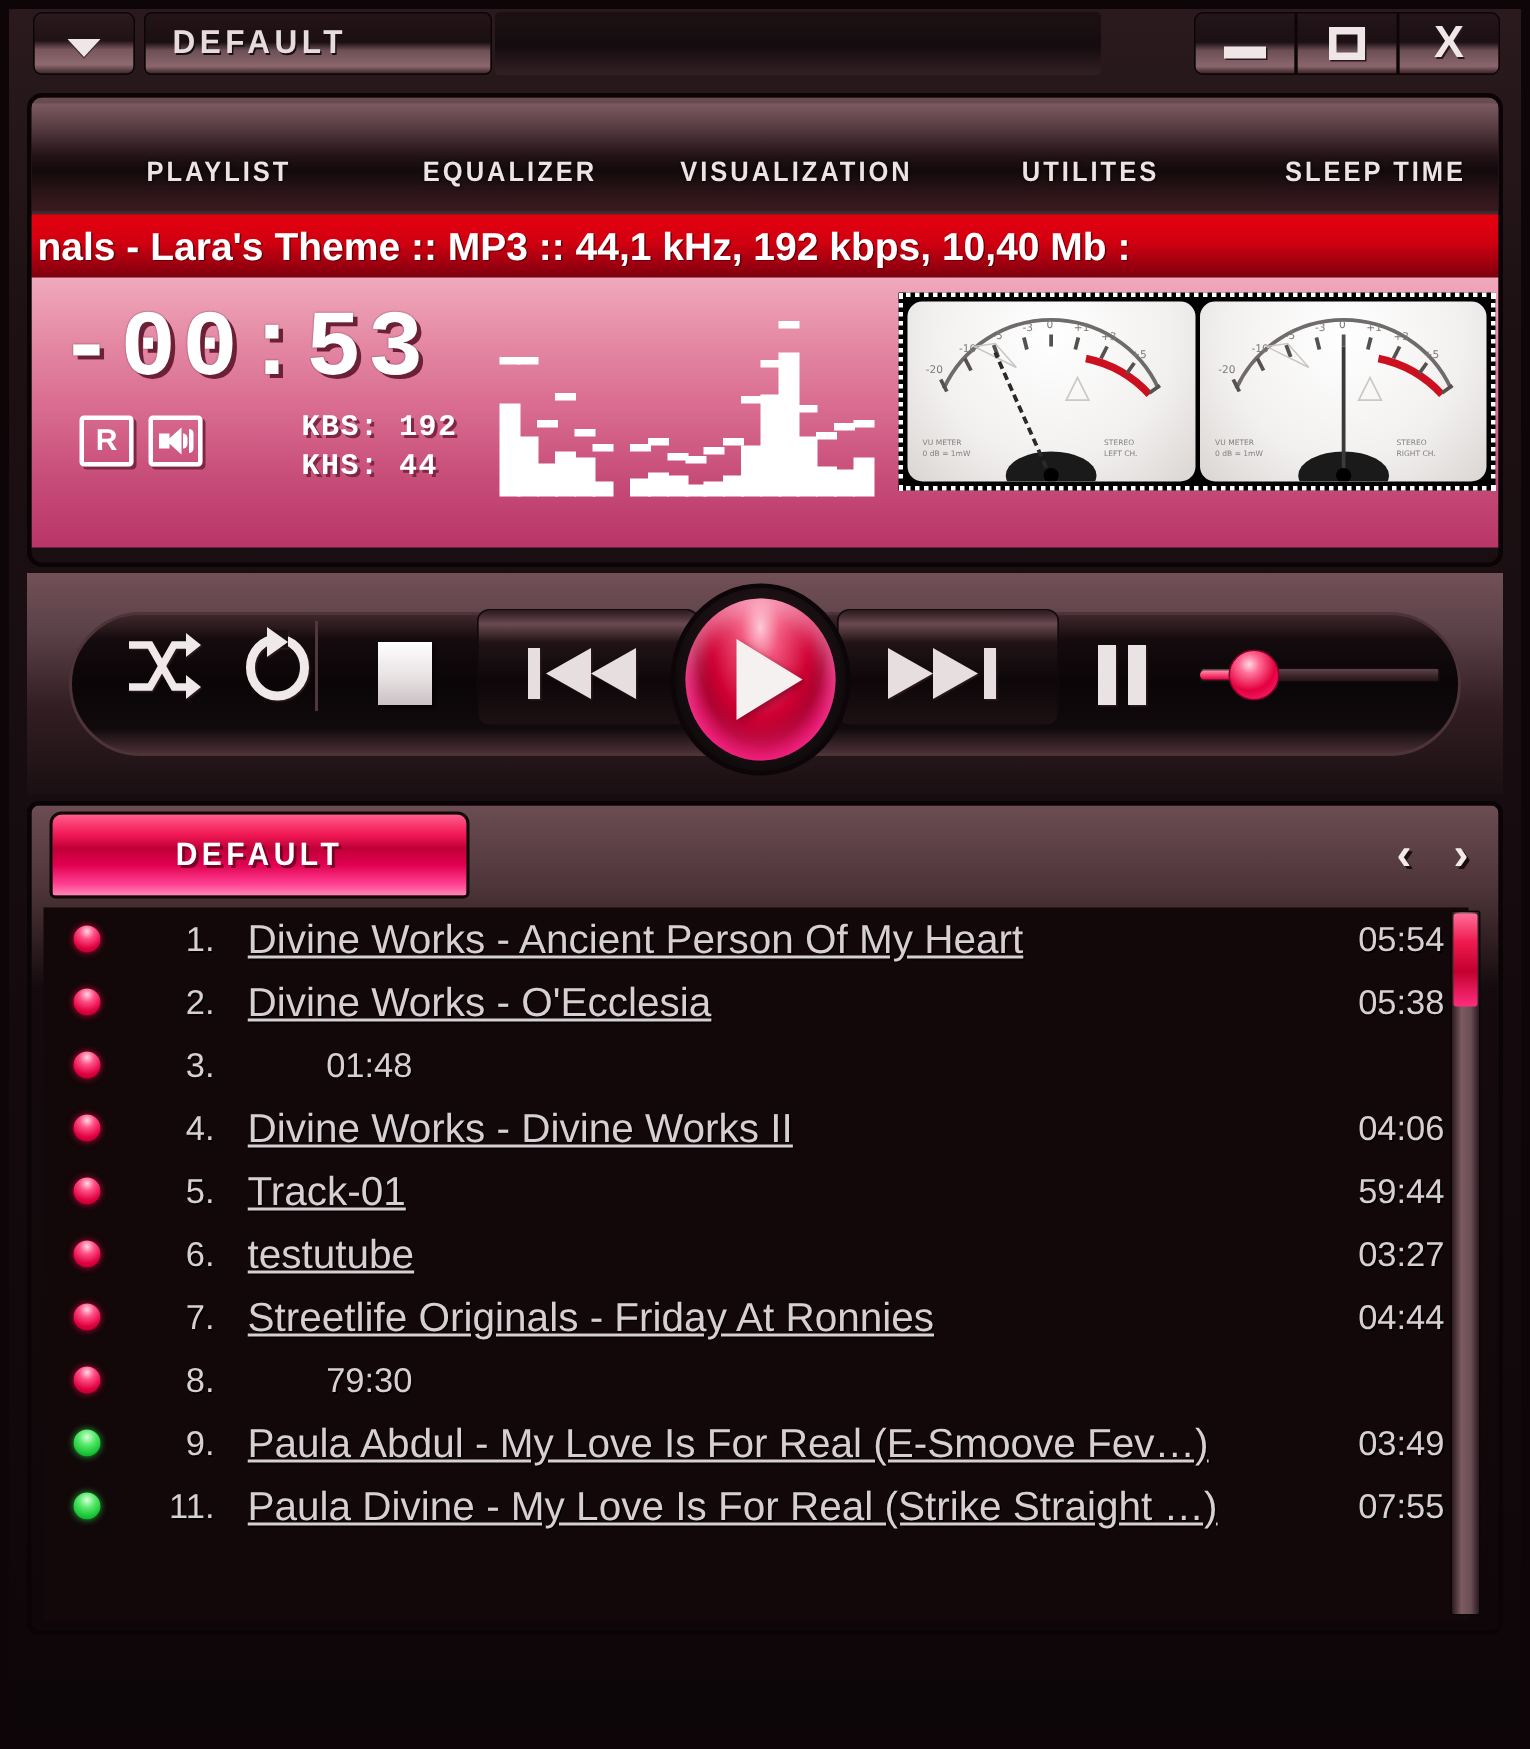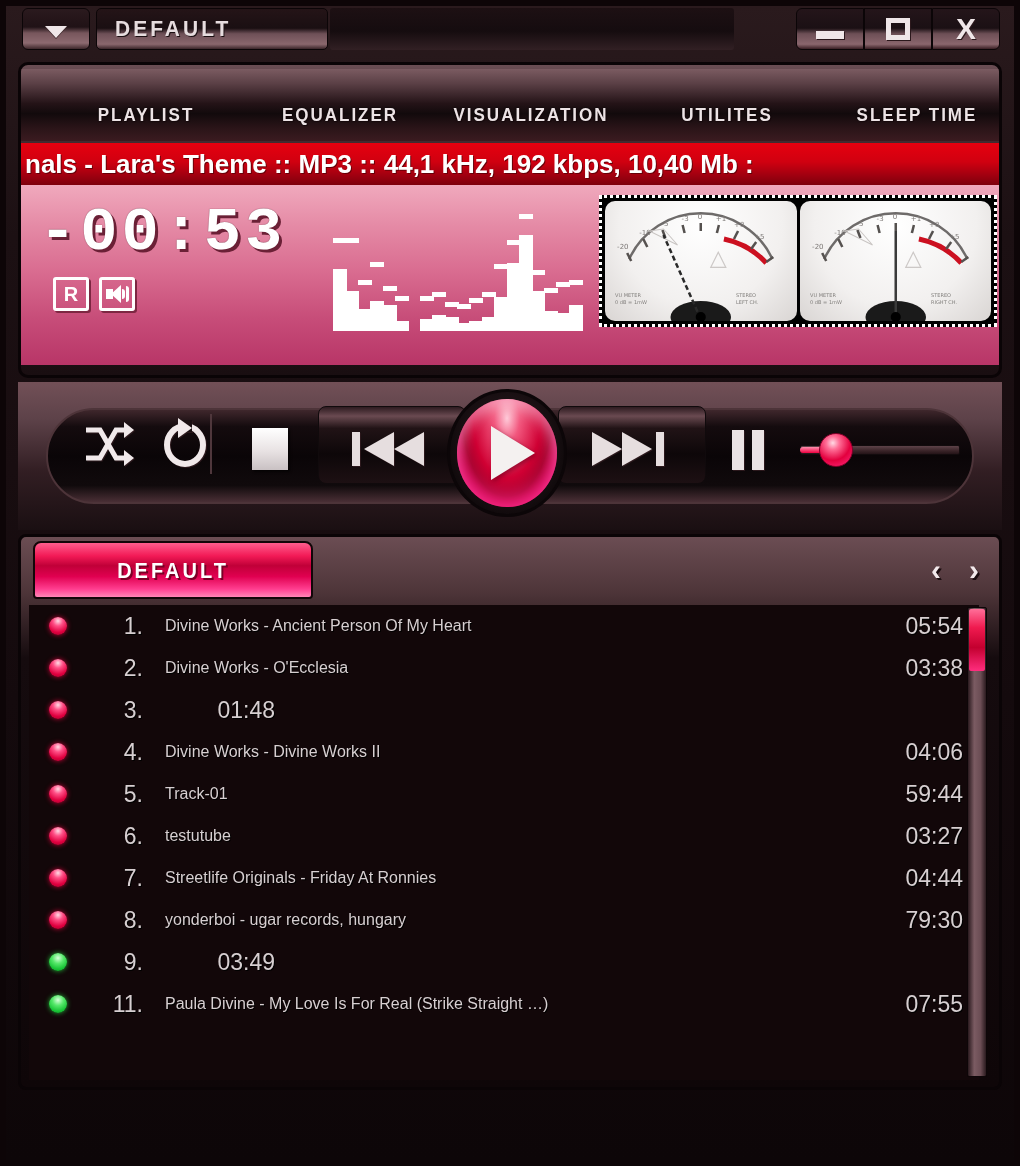--- a/index.html
+++ b/index.html
@@ -237,22 +237,22 @@
   }
   .pl-row {
     display:flex; align-items:center; height:42px; padding:0 6px;
     cursor:pointer;
   }
   .dot { width:18px;height:18px;border-radius:50%; margin:0 20px 0 14px; flex:none;}
   .dot-red  { background: radial-gradient(circle at 50% 22%, #ffd9e3 0%, #ff4f86 30%, #e0003f 68%, #9c002b 100%); box-shadow:0 0 5px rgba(255,0,70,.75);}
   .dot-green{ background: radial-gradient(circle at 50% 28%, #d6ffd9 0%, #56e86a 35%, #18c436 70%, #0c8a24 100%); box-shadow:0 0 5px rgba(40,230,70,.75);}
   .pl-num { width:56px; color:#d7cfd1; font-size:23px; text-align:right; margin-right:22px; flex:none;
             font-family:"Liberation Sans",sans-serif; text-shadow:1px 1px 0 #000; }
-  .pl-title { flex:1; color:#d7cfd1; font-size:16px; white-space:nowrap; overflow:hidden;
-              font-family:"Liberation Sans",sans-serif; text-shadow:1px 1px 0 #000; }
+  .pl-title { flex:1; color:#d7cfd1; font-size:27px; white-space:nowrap; overflow:hidden;
+              font-family:"Liberation Sans",sans-serif; text-shadow:1px 1px 0 #000;text-decoration:underline; }
   .pl-time { width:110px; color:#d7cfd1; font-size:23px; text-align:right; margin-right:10px; flex:none;
              font-family:"Liberation Sans",sans-serif; text-shadow:1px 1px 0 #000; }
 
   .pl-scroll {
     position:absolute; right:12px; top:70px; width:20px; height:470px;
     background: linear-gradient(90deg,#2a1a1e 0%,#7b5b62 35%,#6b4d54 70%,#2a1a1e 100%);
     border:1px solid #0d0608; border-radius:2px; cursor:pointer;
   }
   .pl-thumb {
     position:absolute; left:1px; top:1px; width:16px; height:62px; border-radius:2px;
@@ -327,20 +327,24 @@
         <div class="badge">
           <div class="spk">
             <div class="spk-body"></div>
               <div class="spk-cone"></div>
             <div class="spk-w1"></div>
               <div class="spk-w2"></div>
           </div>
         </div>
       </div>
 
+      <div class="kbs-block">
+        <div>KBS: 192</div>
+        <div>KHS: 44</div>
+      </div>
 
       <div class="spectrum" id="spectrum">
           <div class="bar" style="left: 0px; height: 62px;"></div>
           <div class="peak" style="left: 0px; bottom: 88px;"></div>
           <div class="bar" style="left: 12.4px; height: 40px;"></div>
           <div class="peak" style="left: 12.4px; bottom: 88px;"></div>
           <div class="bar" style="left: 24.8px; height: 22px;"></div>
           <div class="peak" style="left: 24.8px; bottom: 46px;"></div>
           <div class="bar" style="left: 37.2px; height: 30px;"></div>
           <div class="peak" style="left: 37.2px; bottom: 64px;"></div>
@@ -537,21 +541,21 @@
         <div class="pl-row">
           <div class="dot dot-red"></div>
           <div class="pl-num">1.</div>
           <div class="pl-title">Divine Works - Ancient Person Of My Heart</div>
           <div class="pl-time">05:54</div>
         </div>
         <div class="pl-row">
           <div class="dot dot-red"></div>
           <div class="pl-num">2.</div>
           <div class="pl-title">Divine Works - O'Ecclesia</div>
-          <div class="pl-time">03:38</div>
+          <div class="pl-time">05:38</div>
         </div>
         <div class="pl-row">
           <div class="dot dot-red"></div>
           <div class="pl-num">3.</div>
           <div class="pl-time">01:48</div>
         </div>
         <div class="pl-row">
           <div class="dot dot-red"></div>
           <div class="pl-num">4.</div>
           <div class="pl-title">Divine Works - Divine Works II</div>
@@ -571,26 +575,26 @@
         </div>
         <div class="pl-row">
           <div class="dot dot-red"></div>
           <div class="pl-num">7.</div>
           <div class="pl-title">Streetlife Originals - Friday At Ronnies</div>
           <div class="pl-time">04:44</div>
         </div>
         <div class="pl-row">
           <div class="dot dot-red"></div>
           <div class="pl-num">8.</div>
-          <div class="pl-title">yonderboi - ugar records, hungary</div>
           <div class="pl-time">79:30</div>
         </div>
         <div class="pl-row">
           <div class="dot dot-green"></div>
           <div class="pl-num">9.</div>
+          <div class="pl-title">Paula Abdul - My Love Is For Real (E-Smoove Fev…)</div>
           <div class="pl-time">03:49</div>
         </div>
         <div class="pl-row">
           <div class="dot dot-green"></div>
           <div class="pl-num">11.</div>
           <div class="pl-title">Paula Divine - My Love Is For Real (Strike Straight …)</div>
           <div class="pl-time">07:55</div>
         </div>
       </div>
 

